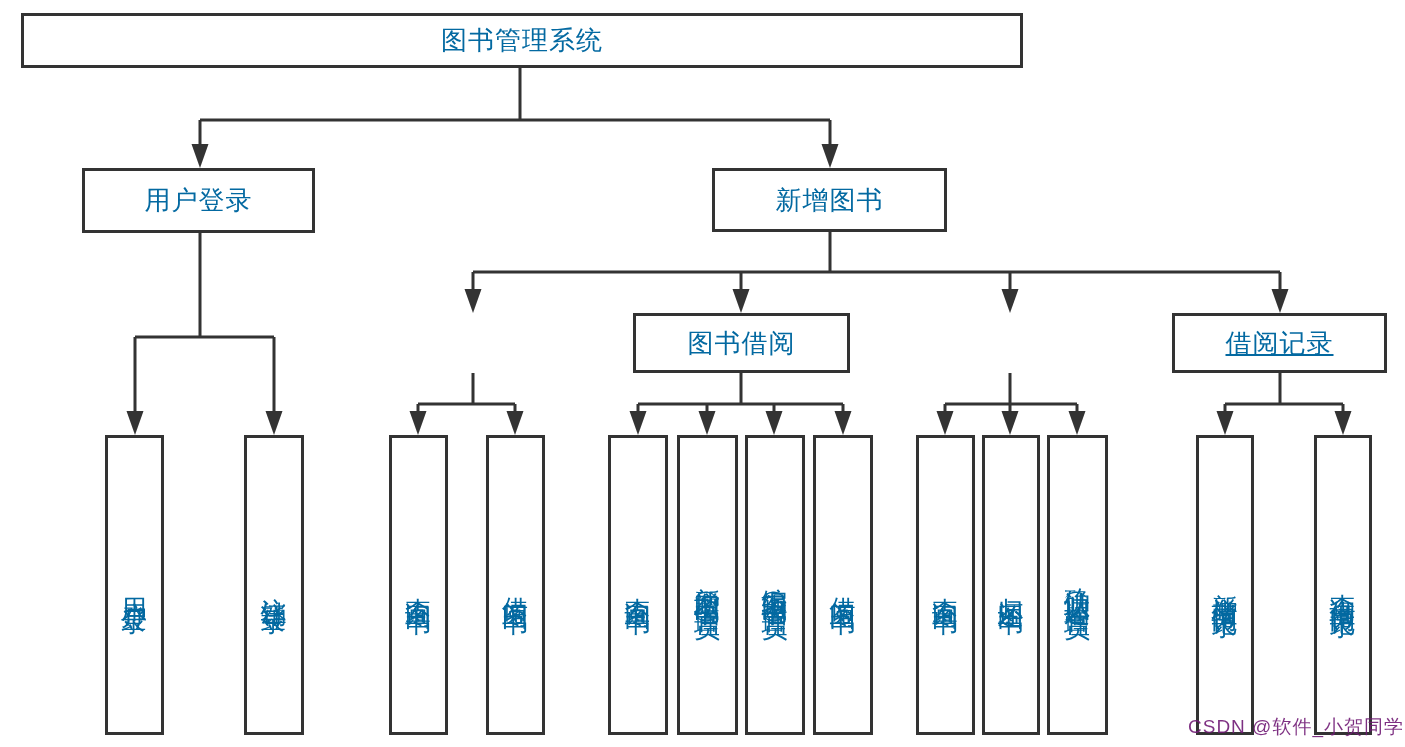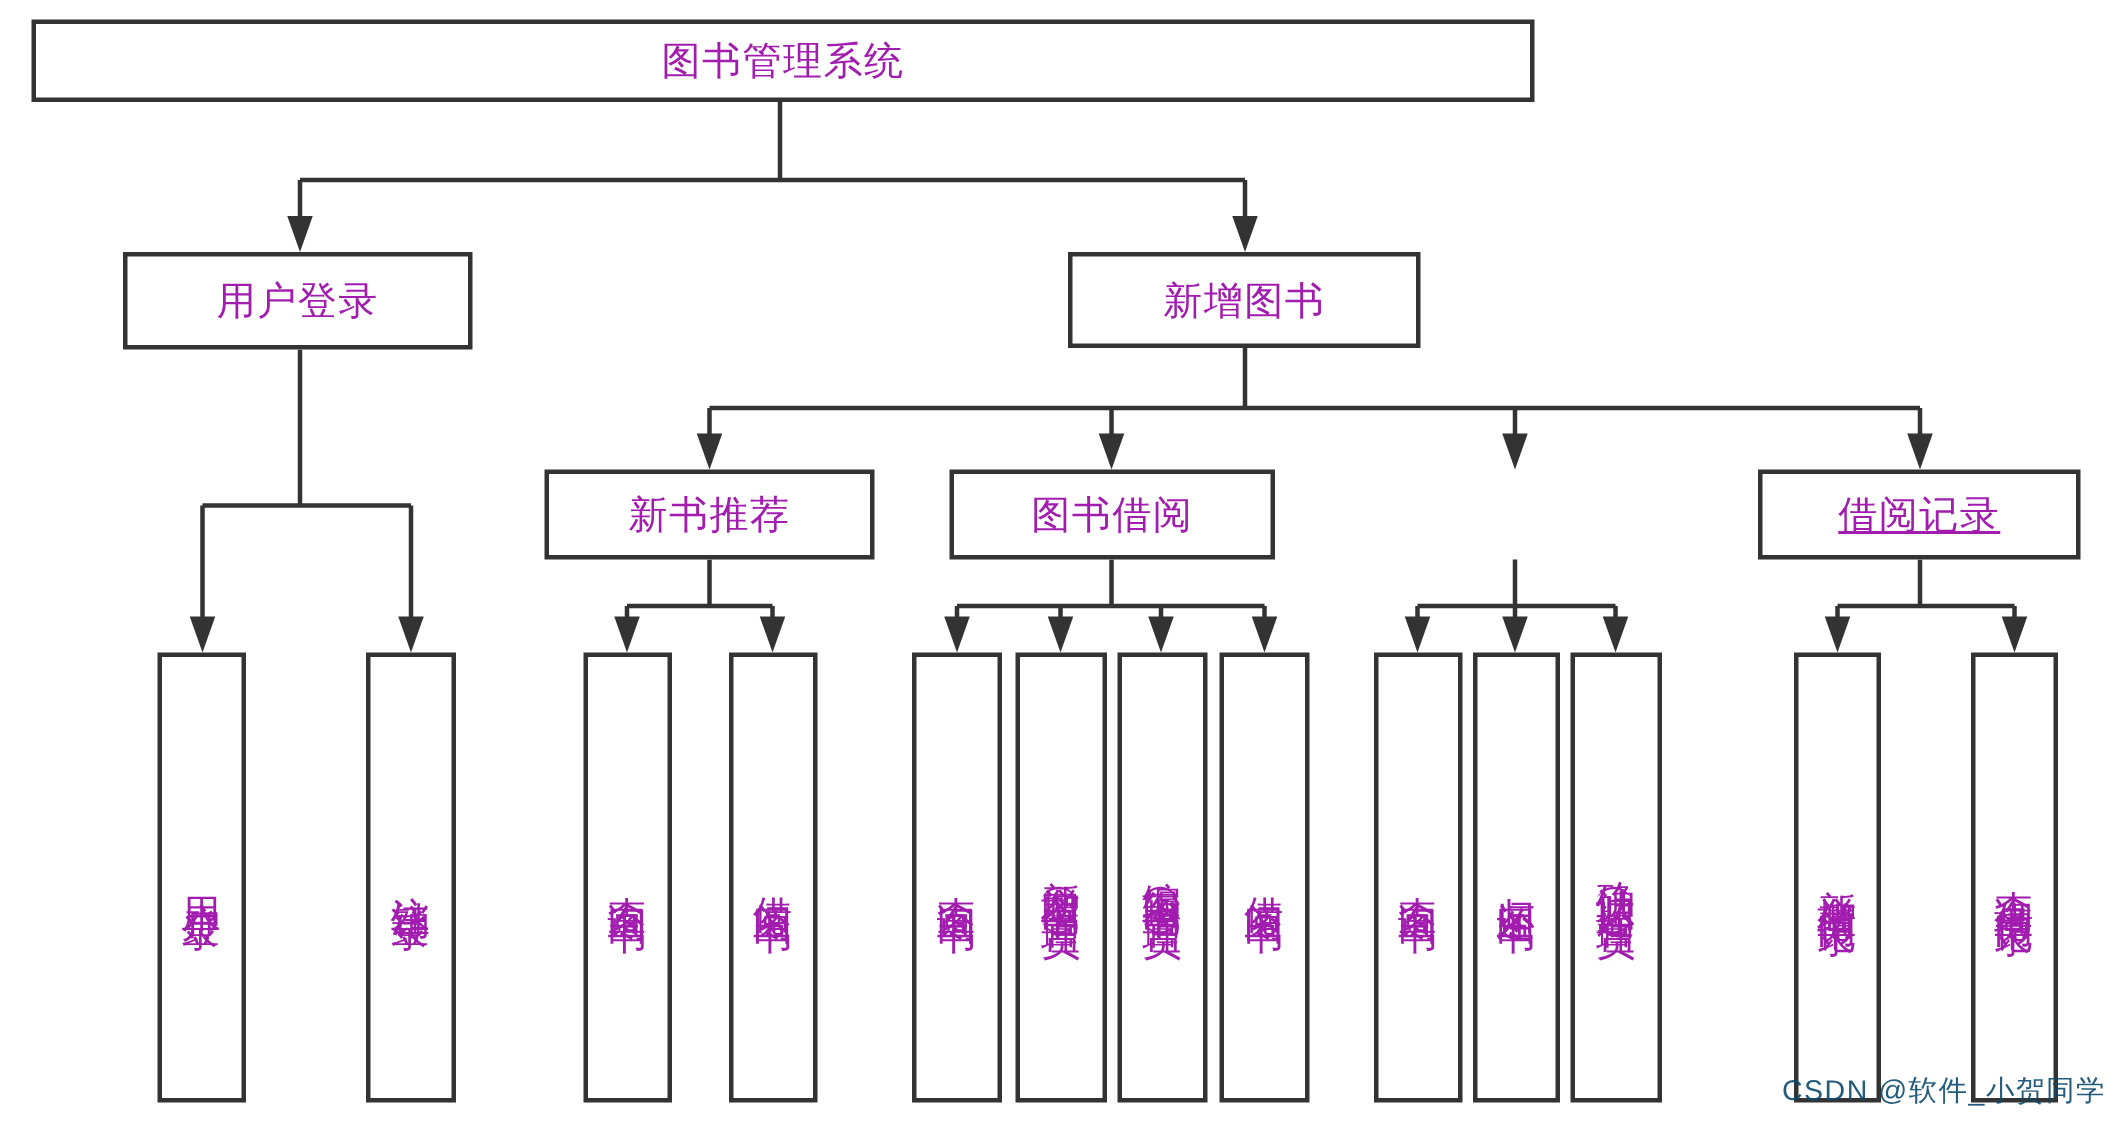--- a/index.html
+++ b/index.html
@@ -22,21 +22,21 @@
     z-index: 1;
   }
   .node {
     position: absolute;
     box-sizing: border-box;
     background: #ffffff;
     border: 3px solid #333333;
     display: flex;
     align-items: center;
     justify-content: center;
-    color: #a21caf;
+    color: #0369a1;
     z-index: 2;
     text-align: center;
   }
   .node.h {
     font-size: 26px;
     letter-spacing: 1px;
   }
   .node.v {
     font-size: 26px;
   }
@@ -45,21 +45,21 @@
     text-orientation: mixed;
     letter-spacing: 4px;
     line-height: 1;
     max-height: 288px;
   }
   .watermark {
     position: absolute;
     left: 1188px;
     top: 714px;
     font-size: 19px;
-    color: #0c4a6e;
+    color: #701a75;
     opacity: 0.9;
     z-index: 3;
     white-space: nowrap;
     letter-spacing: 1px;
   }
 </style>
 </head>
 <body>
 
 <div class="canvas">
@@ -108,23 +108,20 @@
     <span>图书管理系统</span>
   </div>
 
   <div class="node h" style="left:82px; top:168px; width:233px; height:65px;">
     <span>用户登录</span>
   </div>
   <div class="node h" style="left:712px; top:168px; width:235px; height:64px;">
     <span>新增图书</span>
   </div>
 
-  <div class="node h" style="left:363px; top:313px; width:220px; height:60px;">
-    <span>新书推荐</span>
-  </div>
   <div class="node h" style="left:633px; top:313px; width:217px; height:60px;text-align:center;">
     <span>图书借阅</span>
   </div>
   <div class="node h" style="left:1172px; top:313px; width:215px; height:60px;text-decoration:underline;">
     <span>借阅记录</span>
   </div>
 
   <div class="node v" style="left:105px; top:435px; width:59px; height:300px;">
     <span class="vtxt">用户登录</span>
   </div>

